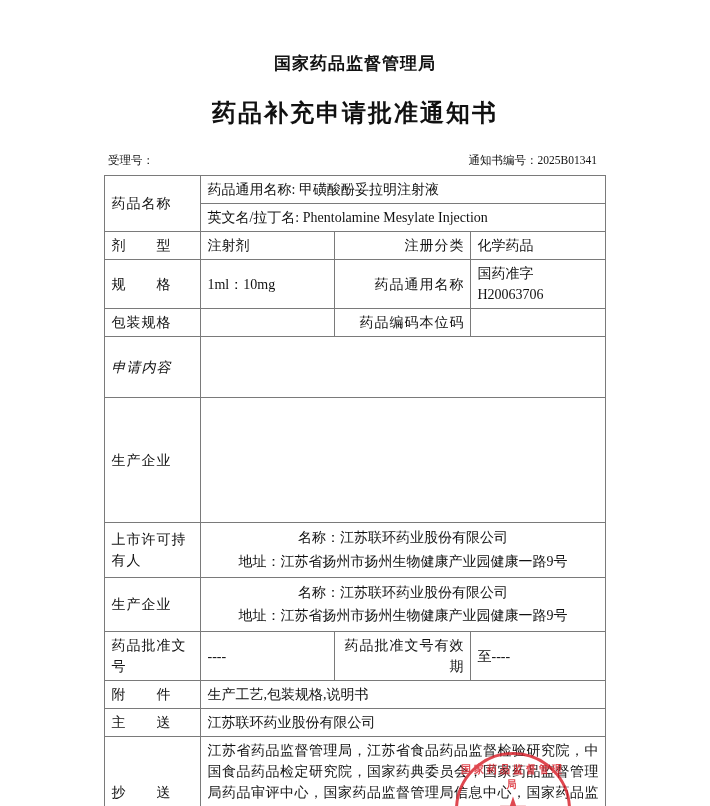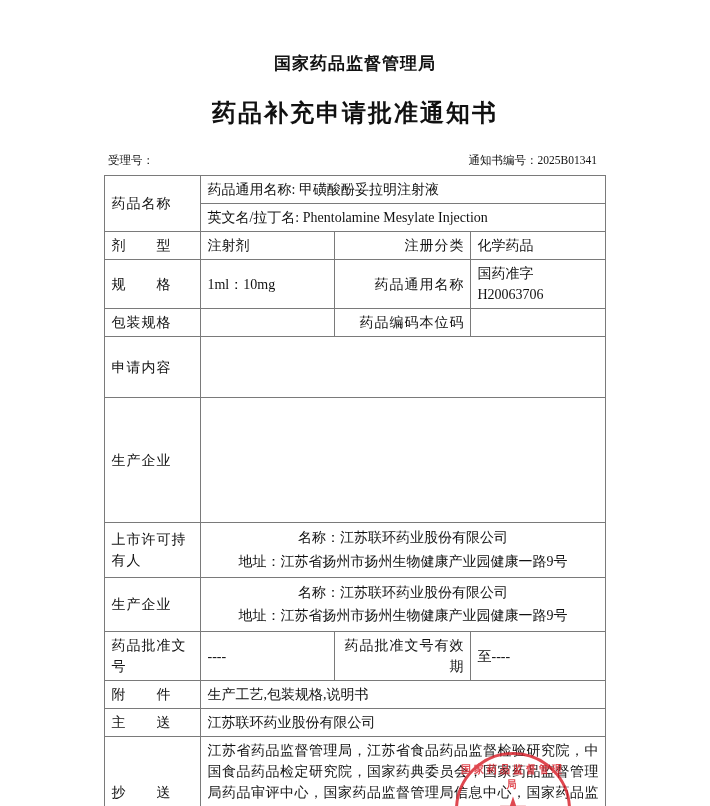--- a/index.html
+++ b/index.html
@@ -75,21 +75,21 @@
   .lbl-wide {
     text-align: right;
     letter-spacing: 1px;
     font-size: 12px;
   }
   .val {
     text-align: left;
   }
   .nowrap { white-space: nowrap; }
   .linecell div { line-height: 1.7; text-align: center; }
-  .tall-apply { height: 54px; }
+  .tall-apply { height: 54px; font-style: italic; }
   .tall-concl { height: 118px; }
   .cc-cell {
     line-height: 1.55;
     text-align: justify;
     font-size: 11.3px;
     padding: 5px 6px;
   }
   
   .seal {
     position: absolute;

